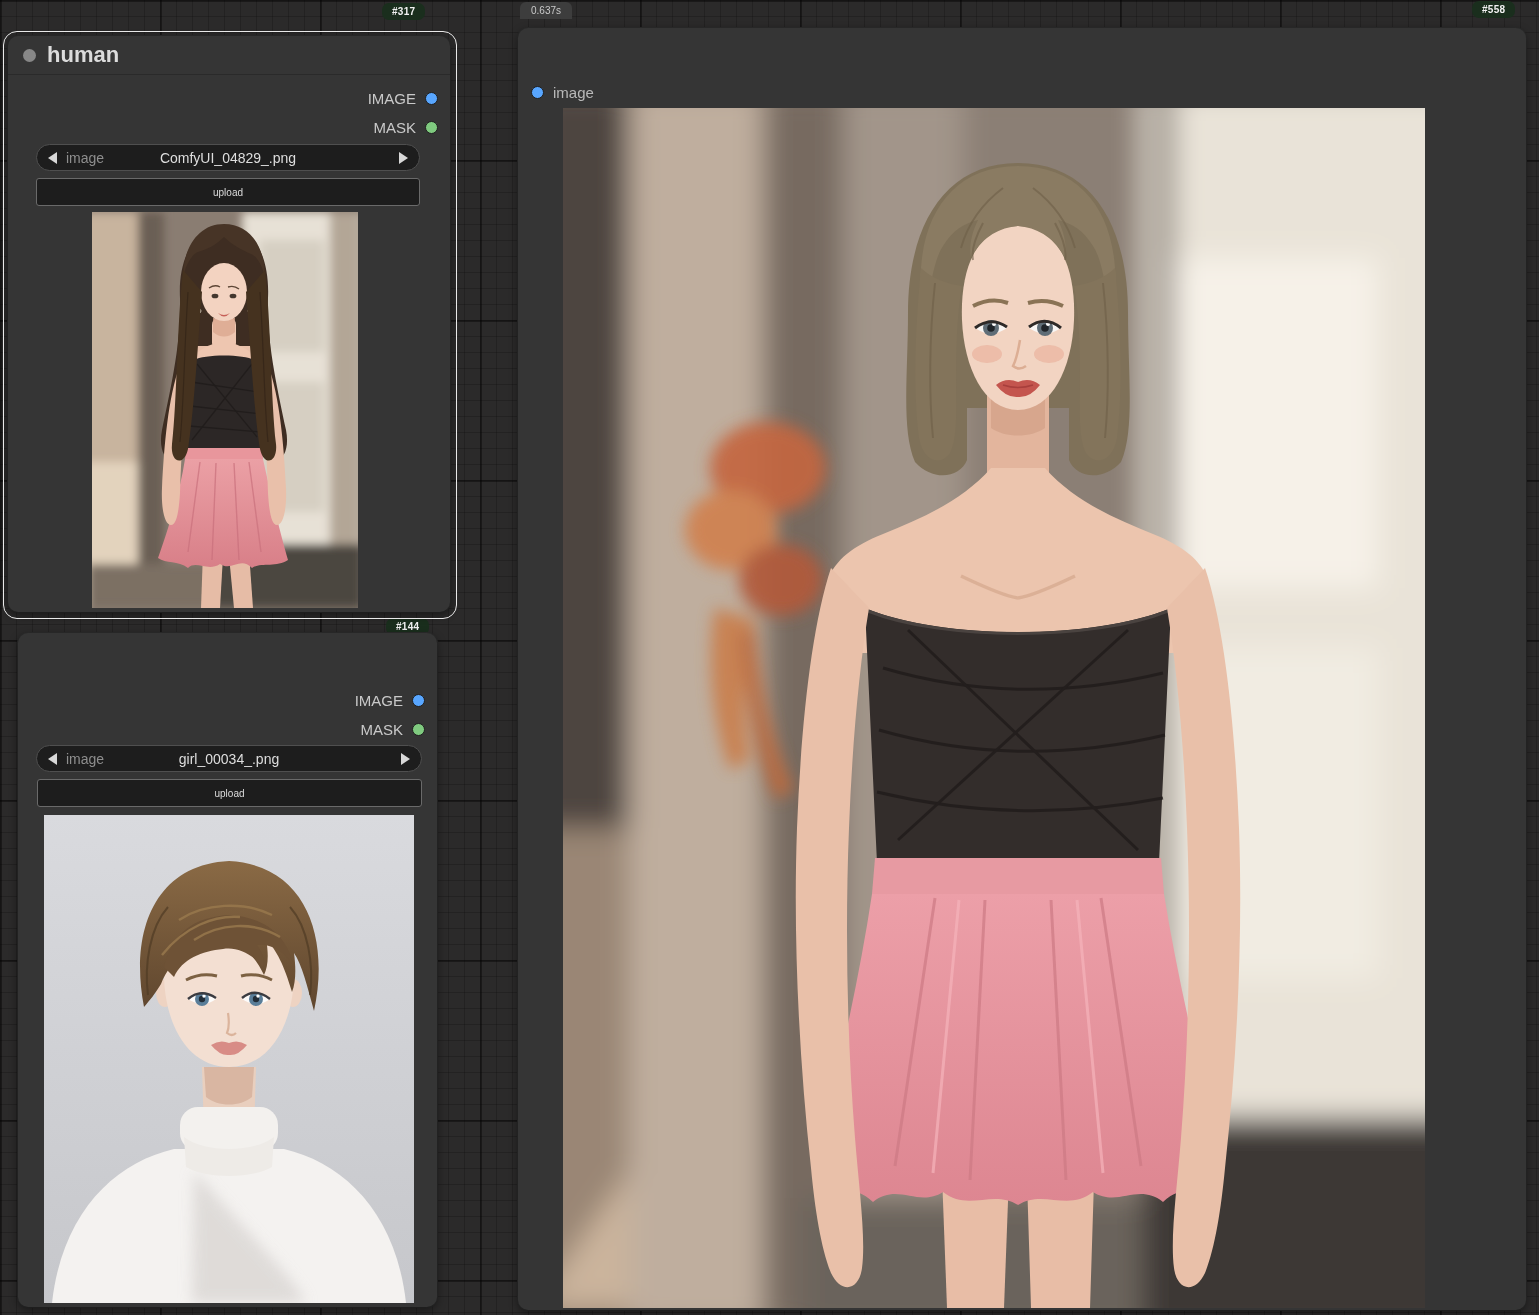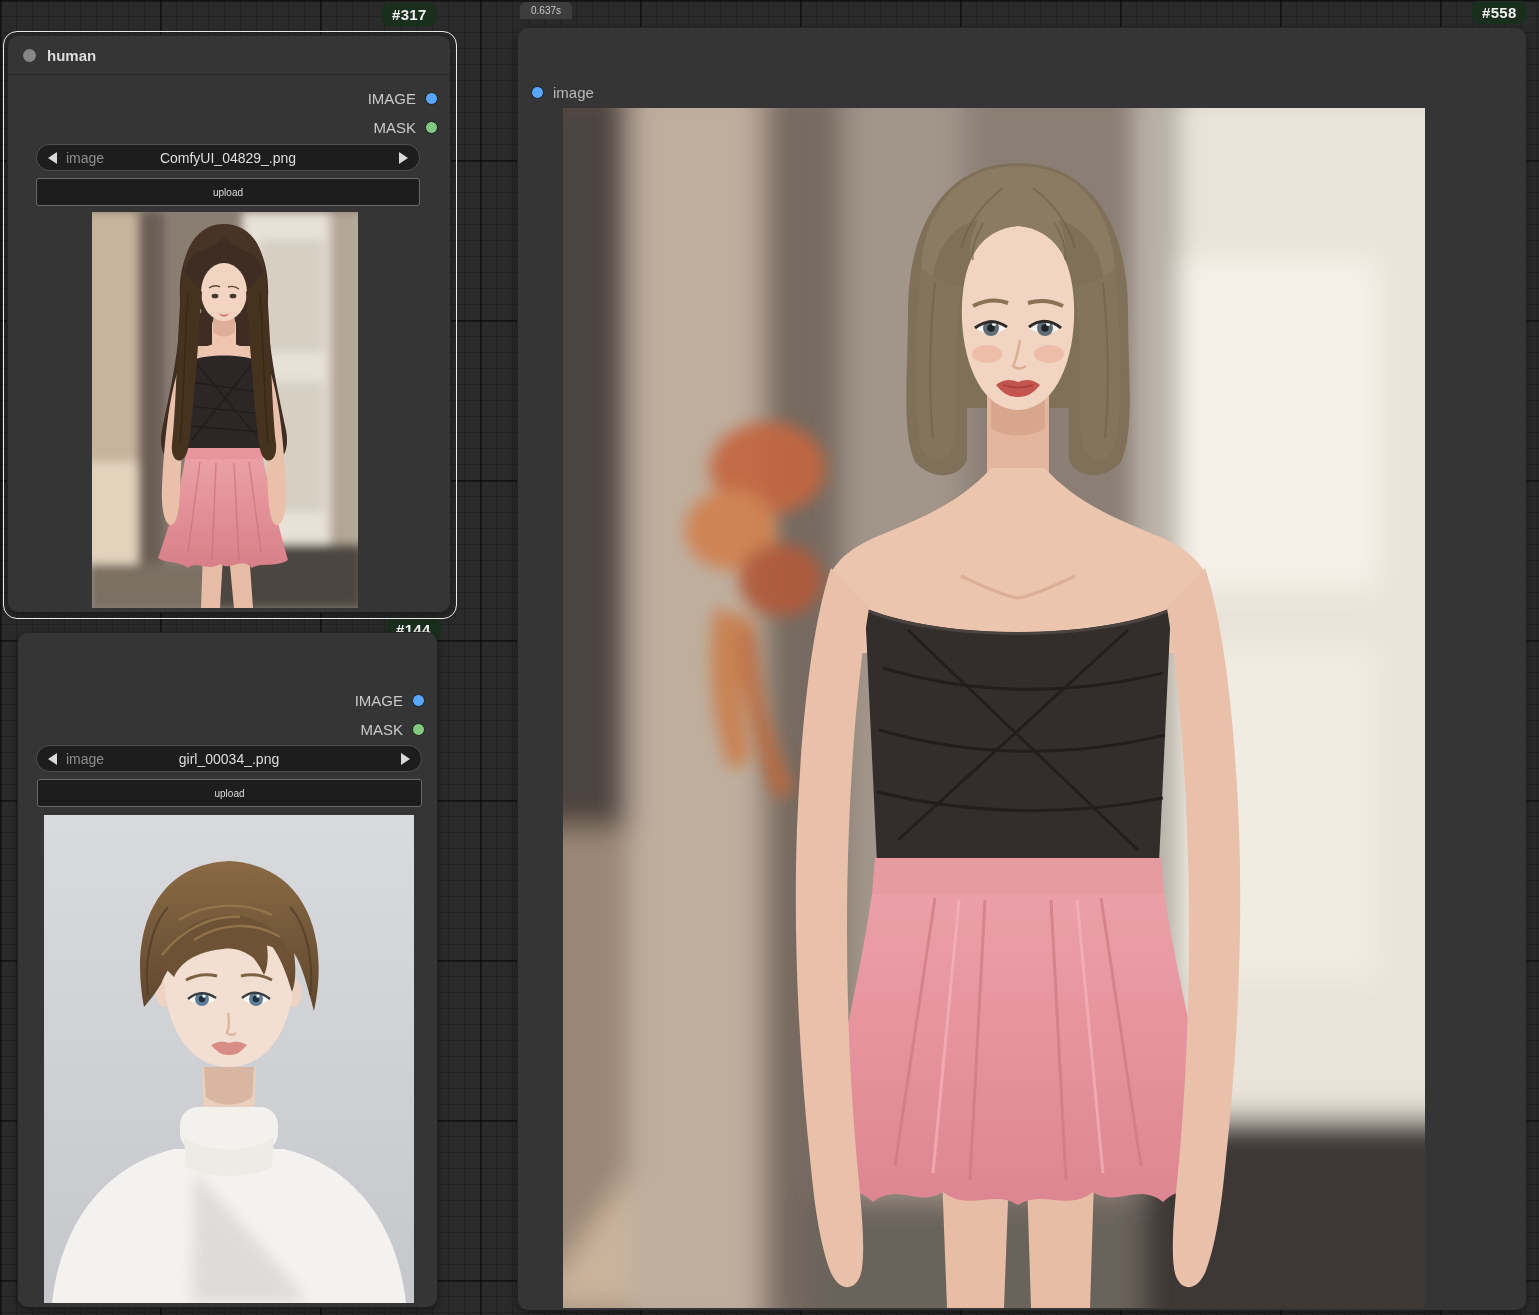--- a/index.html
+++ b/index.html
@@ -20,34 +20,34 @@
     position:absolute;
     background:#353535;
     border-radius:10px;
     box-shadow:0 3px 10px rgba(0,0,0,.45), 0 0 0 1px #2c2c2c;
   }
   .node-title{
     height:38px;
     display:flex;align-items:center;gap:11px;
     padding:0 15px;
     border-bottom:1px solid #2a2a2a;
-    font-size:15px;color:#9d9d9d;
+    font-size:22px;color:#9d9d9d;
     border-radius:10px 10px 0 0;
   }
   .node--selected .node-title{color:#dcdcdc;font-weight:600;}
   .collapse-dot{width:13px;height:13px;border-radius:50%;background:#878787;flex:none;}
   .selection-ring{
     position:absolute;left:3px;top:31px;width:452px;height:586px;
     border:1.5px solid #e9e9e9;border-radius:14px;
     pointer-events:none;z-index:21;
   }
   .badge{
     position:absolute;
     background:#1a2e1d;color:#f2f2f2;
-    font-size:15px;font-weight:700;
+    font-size:10px;font-weight:700;
     padding:3px 10px;border-radius:7px;
     letter-spacing:.3px;
   }
   .timer-badge{
     position:absolute;
     background:#3d3d3d;color:#c9c9c9;
     font-size:10px;font-weight:400;
     padding:3px 11px;border-radius:6px 6px 0 0;
   }
   .slot-row{

